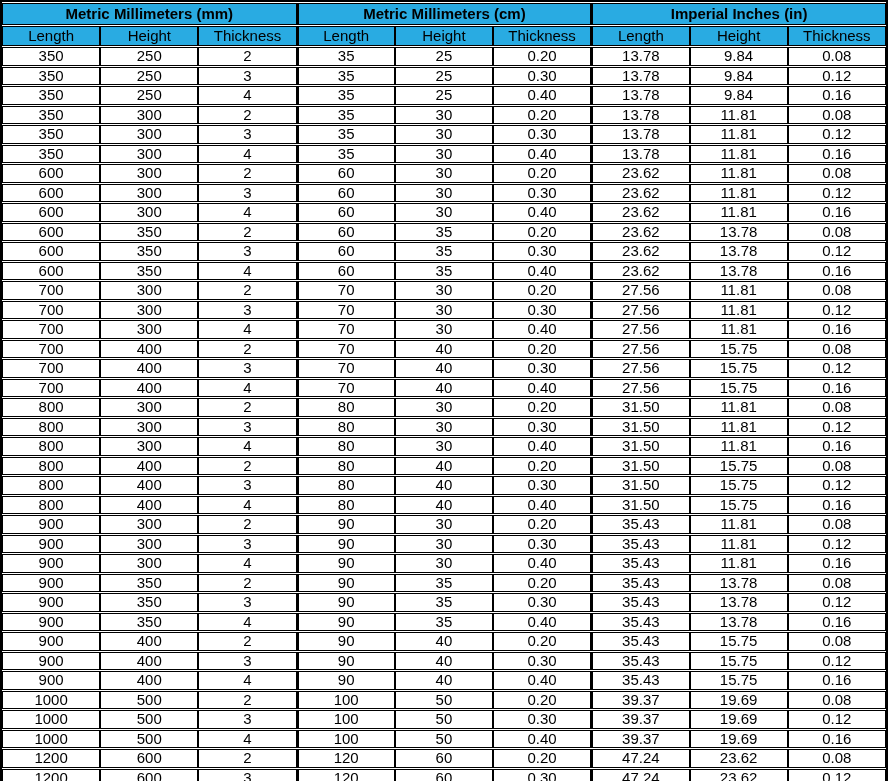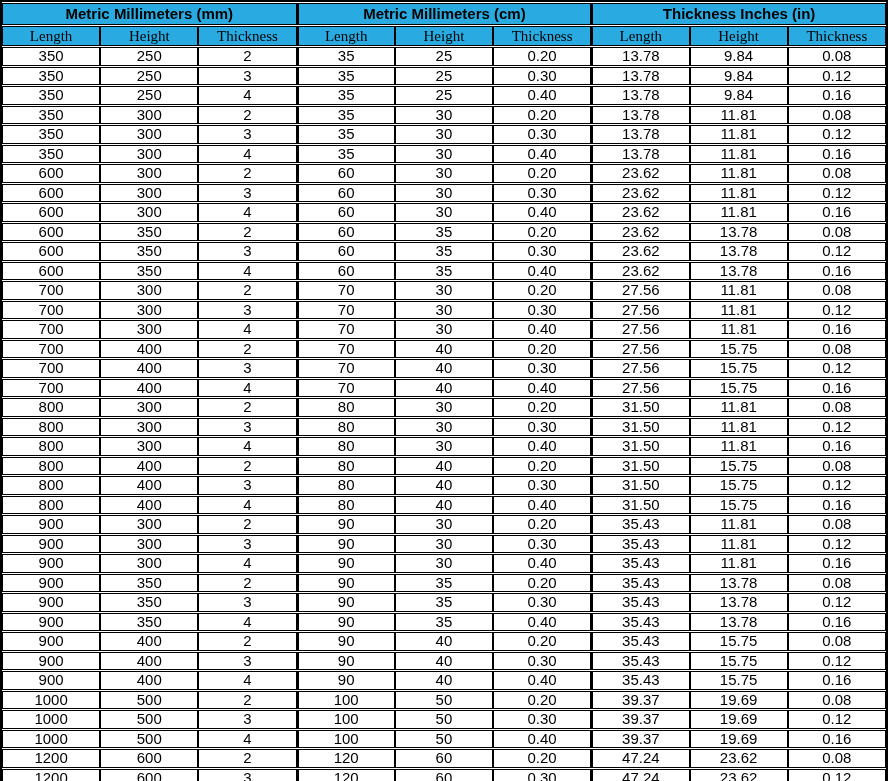--- a/index.html
+++ b/index.html
@@ -34,21 +34,20 @@
   }
   .dim-table tr.title-row th {
     font-weight: bold;
     font-size: 15px;
     height: 20px;
     margin-top: 17px;
   }
   .dim-table tr.cols-row th {
     font-weight: normal;
     height: 18px;
-    font-family: Liberation Serif, serif;
   }
   .dim-table td {
     background: #ffffff;
     height: 16px;
   }
   .dim-table .group-start {
     border-left-width: 2px;
   }
 </style>
 </head>
@@ -63,21 +62,21 @@
       <col style="width:11.11%">
       <col style="width:11.11%">
     <col style="width:11.12%">
       <col style="width:11.11%">
       <col style="width:11.11%">
   </colgroup>
   <thead>
     <tr class="title-row">
       <th colspan="3">Metric Millimeters (mm)</th>
       <th colspan="3" class="group-start">Metric Millimeters (cm)</th>
-      <th colspan="3" class="group-start">Thickness Inches (in)</th>
+      <th colspan="3" class="group-start">Imperial Inches (in)</th>
     </tr>
     <tr class="cols-row">
       <th>Length</th>
       <th>Height</th>
       <th>Thickness</th>
       <th class="group-start">Length</th>
       <th>Height</th>
       <th>Thickness</th>
       <th class="group-start">Length</th>
       <th>Height</th>

